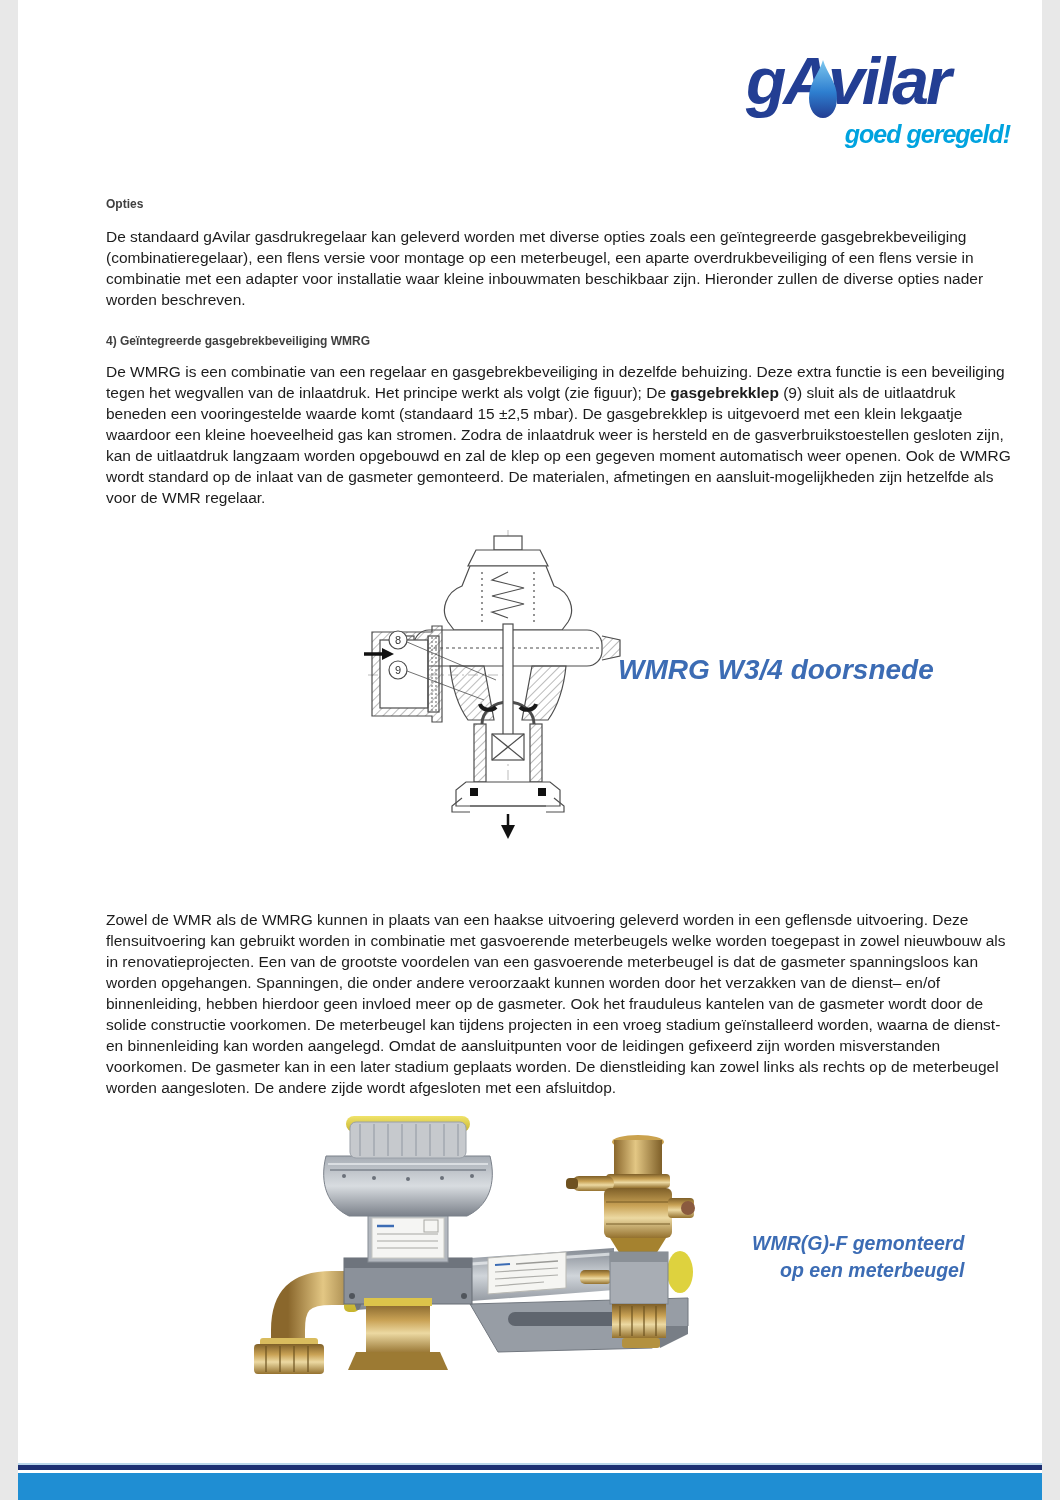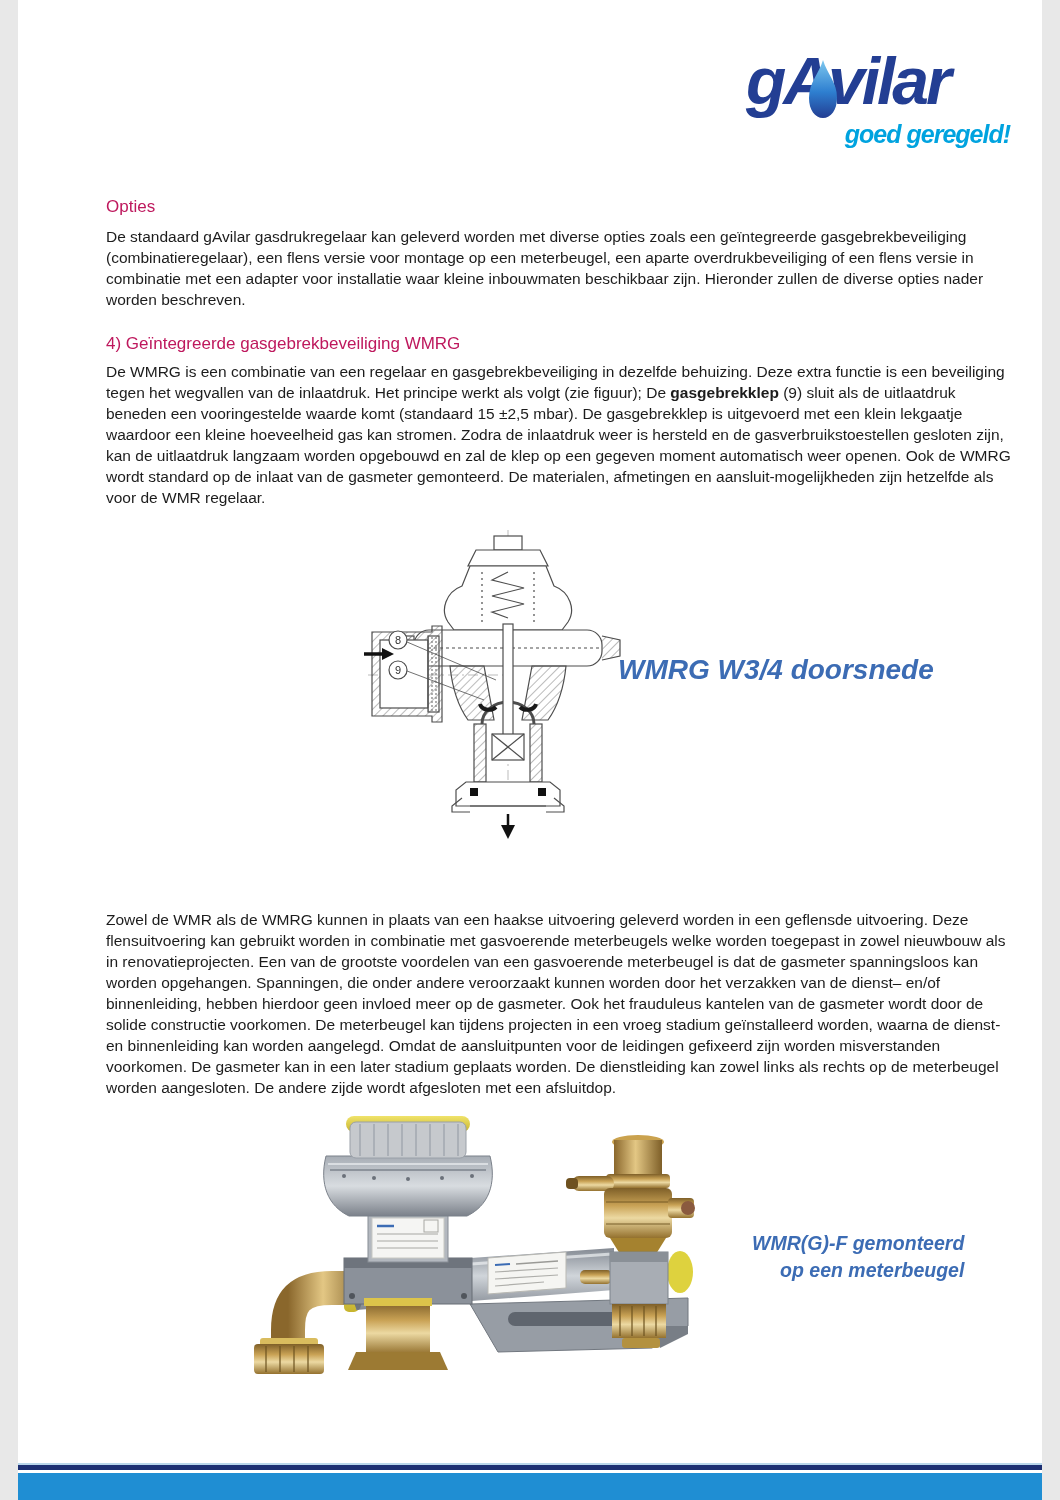--- a/index.html
+++ b/index.html
@@ -14,21 +14,21 @@
     position:absolute;top:0;left:8px;
     font-size:66px;font-weight:bold;font-style:italic;letter-spacing:-3px;
     color:#233e93;line-height:1;
   }
   .logo-flame{position:absolute;top:10px;left:68px;width:34px;height:62px;pointer-events:none;}
   .logo-tagline{
     position:absolute;top:72px;right:0;
     font-size:25px;font-weight:bold;font-style:italic;color:#00a3df;letter-spacing:-1px;
   }
   
-  .h-blue{position:absolute;font-size:17px;font-weight:normal;color:#be185d;}
+  .h-blue{position:absolute;font-size:12px;font-weight:bold;color:#404040;}
   .para{position:absolute;font-size:15.5px;line-height:21px;text-align:left;}
   .para b{font-weight:bold;}
   
   .figure{position:absolute;}
   .fig-caption{
     position:absolute;color:#3c6cb4;font-weight:bold;font-style:italic;
     font-size:28px;line-height:27px;letter-spacing:0px;
   }
   .fig-caption.small{font-size:19.5px;}
   

